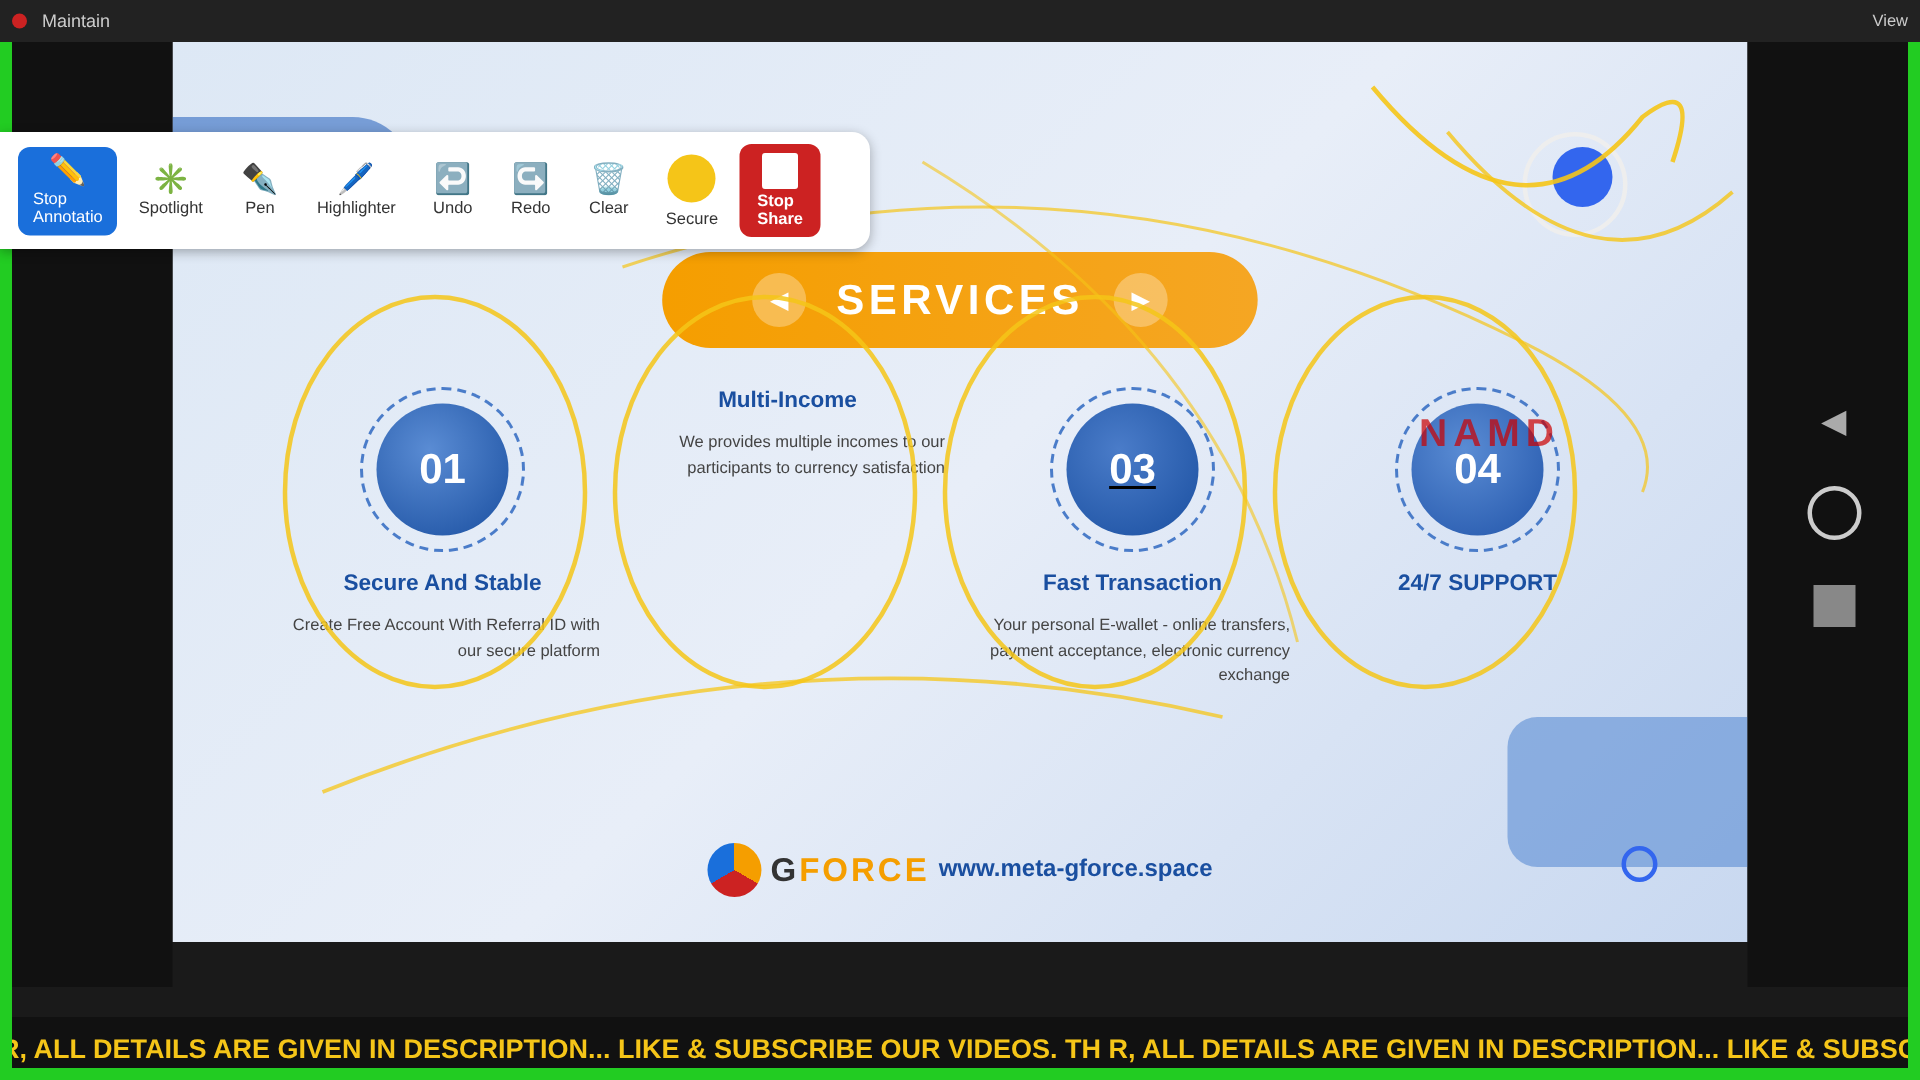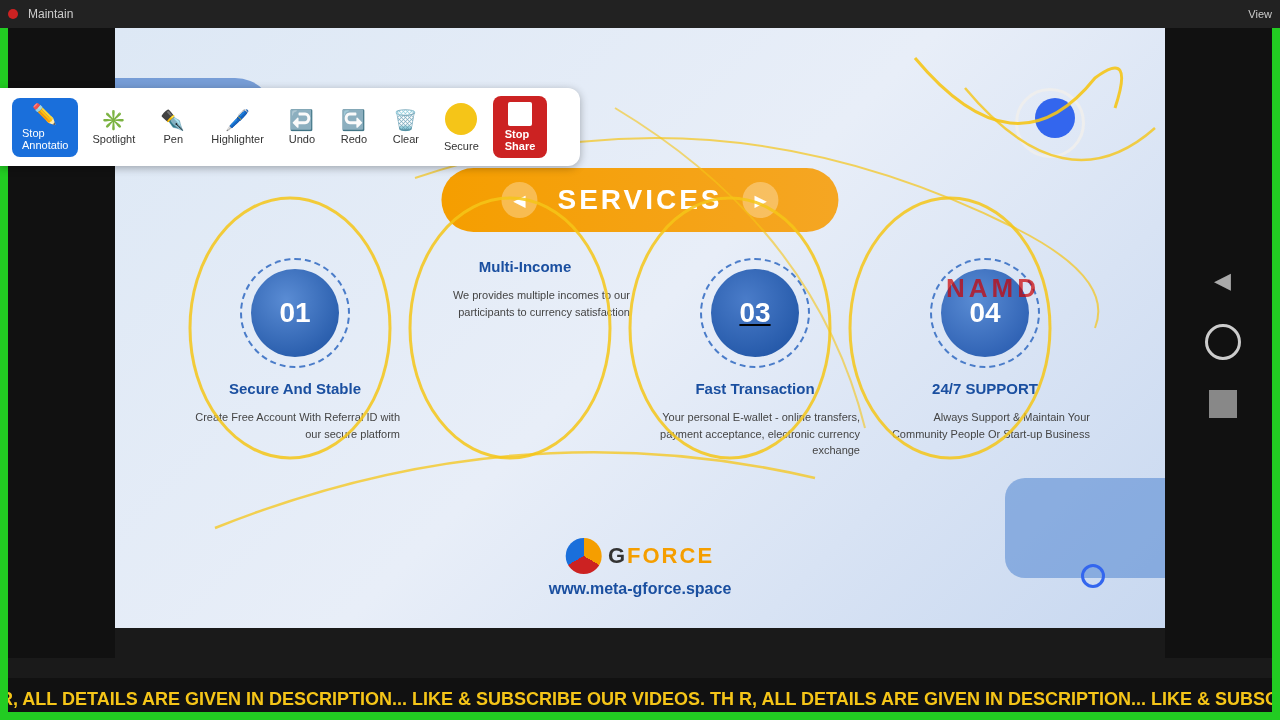--- a/index.html
+++ b/index.html
@@ -303,21 +303,21 @@
       opacity: 0.6;
     }
 
     
     .footer-content {
       position: absolute;
       bottom: 30px;
       left: 50%;
       transform: translateX(-50%);
       display: flex;
-      flex-direction: column;
+      flex-direction: row;
       align-items: center;
       gap: 6px;
       z-index: 5;
     }
     .logo-area {
       display: flex;
       align-items: center;
       gap: 6px;
     }
     .logo-g {
@@ -485,21 +485,20 @@
       <div class="service-desc">Your personal E-wallet - online transfers, payment acceptance, electronic currency exchange</div>
     </div>
 
     <div class="service-card">
       <div class="service-circle-outer">
         <div class="service-circle-inner c4">
           <span class="service-number">04</span>
         </div>
       </div>
       <div class="service-title">24/7 SUPPORT</div>
-      <div class="service-desc">Always Support &amp; Maintain Your Community People Or Start-up Business</div>
     </div>
 
   </div>
 
   <div class="footer-content">
     <div class="logo-area">
       <div class="logo-g"></div>
       <span class="logo-text">G<span>FORCE</span></span>
     </div>
     <span class="website-text">www.meta-gforce.space</span>

